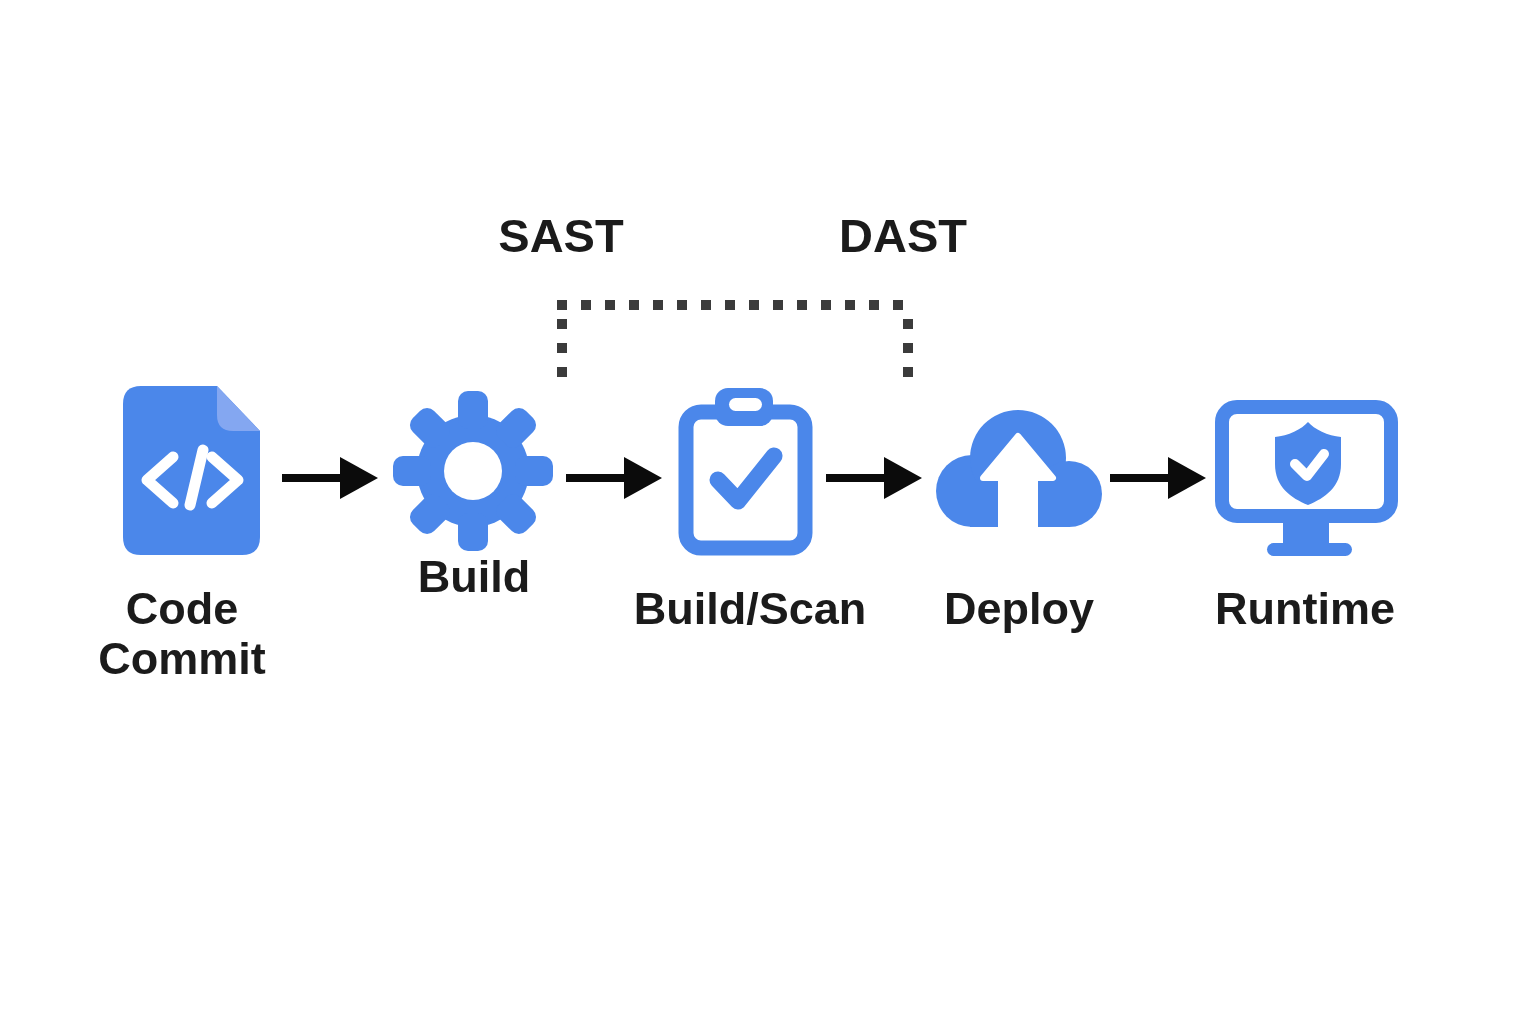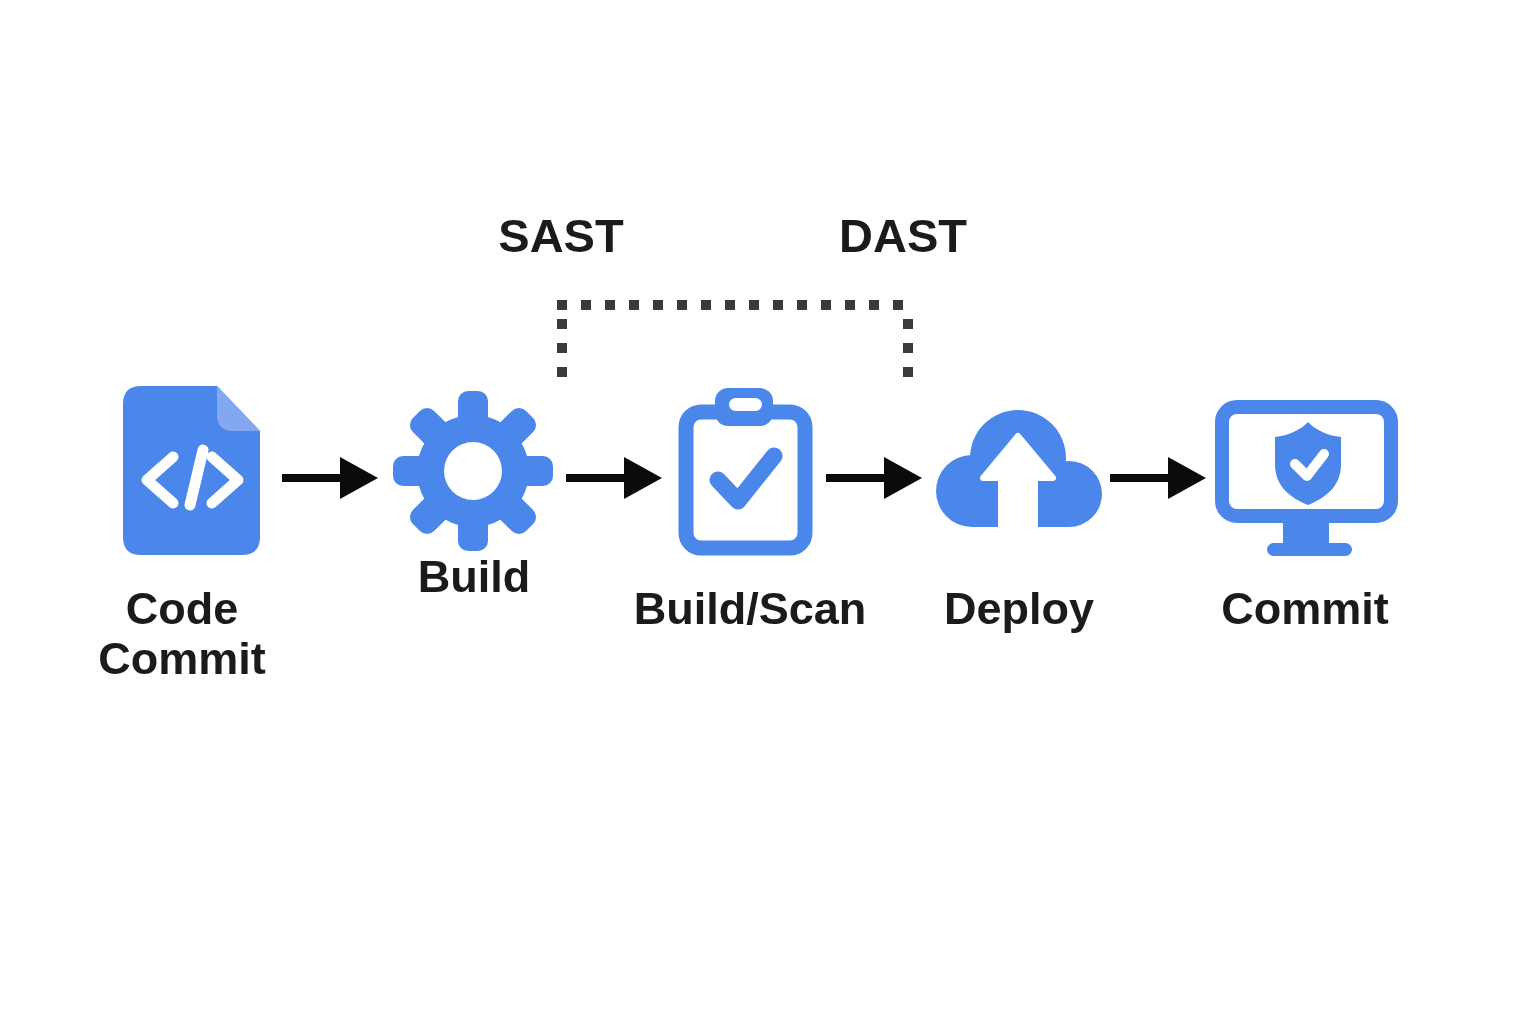--- a/index.html
+++ b/index.html
@@ -126,15 +126,15 @@
   </svg>
 
   <svg class="stage-icon" style="left:1215px;top:400px;" width="183" height="157" viewBox="0 0 183 157">
     <rect class="stroke-blue" x="7" y="7" width="169" height="109" rx="15" stroke-width="14"></rect>
     <rect class="fill-blue" x="68" y="114" width="46" height="32"></rect>
     <rect class="fill-blue" x="52" y="143" width="85" height="13" rx="6.5"></rect>
     <path class="fill-blue" d="M93 22 C99 29 113 36 126 37 V64 C126 87 110 98 93 105
              C76 98 60 87 60 64 V37 C73 36 87 29 93 22 Z"></path>
     <path class="stroke-white" d="M80 64 L92 76 L109 54" stroke-width="10" stroke-linecap="round" stroke-linejoin="round"></path>
   </svg>
-  <div class="stage-label" style="left:1305px;top:584px;">Commit</div>
+  <div class="stage-label" style="left:1305px;top:584px;">Runtime</div>
 
 </div>
 
 </body></html>

